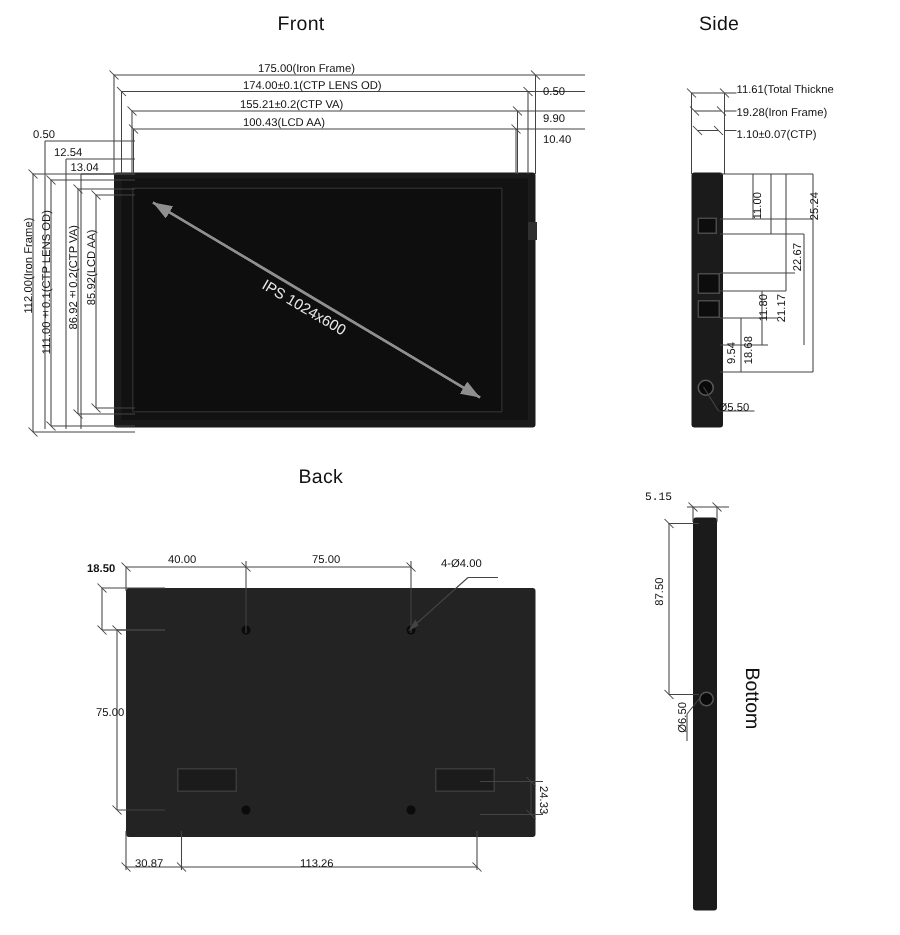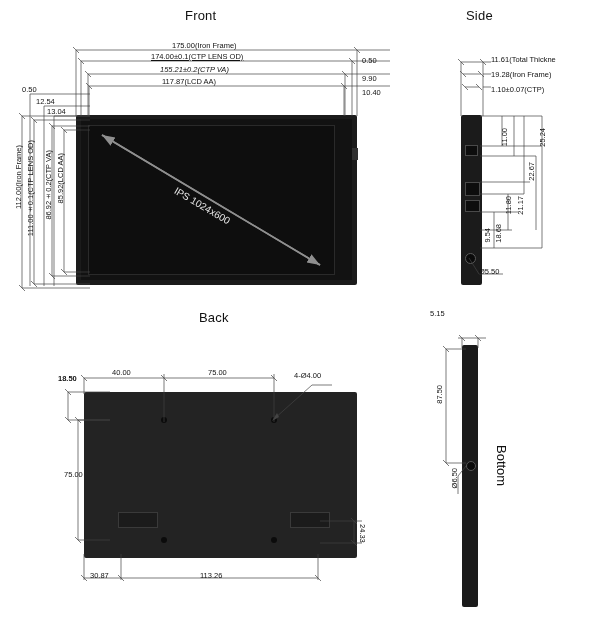--- a/index.html
+++ b/index.html
@@ -74,23 +74,23 @@
       <line x1="26" y1="47" x2="32" y2="53"></line>
         <line x1="281" y1="47" x2="287" y2="53"></line>
 
       <line x1="297" y1="14" x2="330" y2="14"></line>
       <line x1="292" y1="25" x2="330" y2="25"></line>
       <line x1="285" y1="38" x2="330" y2="38"></line>
       <line x1="284" y1="50" x2="330" y2="50"></line>
     </g>
   </svg>
   <div class="abs dim" style="left:172px;top:41px;text-align:center;">175.00(Iron Frame)</div>
-  <div class="abs dim" style="left:151px;top:52px;text-decoration:underline;">174.00±0.1(CTP LENS OD)</div>
-  <div class="abs dim" style="left:160px;top:65px;font-style:italic;">155.21±0.2(CTP VA)</div>
-  <div class="abs dim" style="left:162px;top:77px;">117.87(LCD AA)</div>
+  <div class="abs dim" style="left:162px;top:52px;">174.00±0.1(CTP LENS OD)</div>
+  <div class="abs dim" style="left:160px;top:65px;">155.21±0.2(CTP VA)</div>
+  <div class="abs dim" style="left:162px;top:77px;">100.43(LCD AA)</div>
 
   <div class="abs dim" style="left:362px;top:56px;">0.50</div>
   <div class="abs dim" style="left:362px;top:74px;">9.90</div>
   <div class="abs dim" style="left:362px;top:88px;">10.40</div>
 
   <svg class="abs" style="left:20px;top:86px;width:70px;height:40px;">
     <g stroke="#444" stroke-width="0.7" fill="none">
       <line x1="10" y1="8" x2="70" y2="8"></line>
       <line x1="24" y1="20" x2="70" y2="20"></line>
       <line x1="34" y1="30" x2="70" y2="30"></line>
@@ -281,21 +281,21 @@
 
   <svg class="abs" style="left:440px;top:322px;width:60px;height:30px;">
     <g stroke="#444" stroke-width="0.7" fill="none">
       <line x1="18" y1="16" x2="46" y2="16"></line>
       <line x1="22" y1="16" x2="22" y2="26"></line>
       <line x1="38" y1="16" x2="38" y2="26"></line>
       <line x1="19" y1="13" x2="25" y2="19"></line>
       <line x1="35" y1="13" x2="41" y2="19"></line>
     </g>
   </svg>
-  <div class="abs dim" style="left:430px;top:309px;">5.15</div>
+  <div class="abs dim" style="left:430px;top:328px;font-family:Liberation Mono, monospace;">5.15</div>
 
   <svg class="abs" style="left:430px;top:345px;width:40px;height:130px;">
     <g stroke="#444" stroke-width="0.7" fill="none">
       <line x1="16" y1="4" x2="36" y2="4"></line>
       <line x1="16" y1="118" x2="36" y2="118"></line>
       <line x1="16" y1="4" x2="16" y2="118"></line>
       <line x1="13" y1="1" x2="19" y2="7"></line>
       <line x1="13" y1="115" x2="19" y2="121"></line>
     </g>
   </svg>

